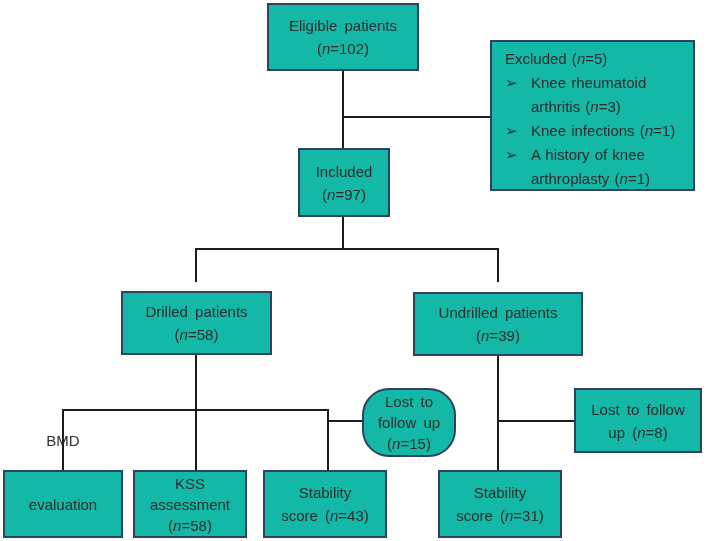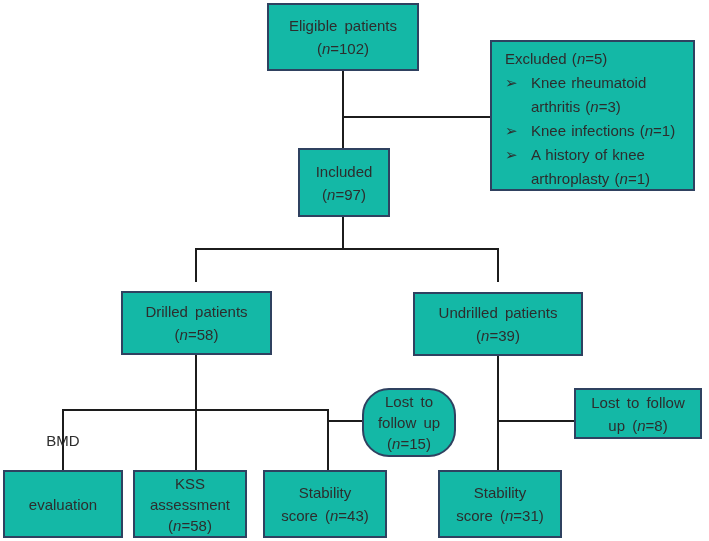--- a/index.html
+++ b/index.html
@@ -98,21 +98,21 @@
     <div>Undrilled patients</div>
     <div>(<i>n</i>=39)</div>
   </div>
 
   <div class="box tight" style="left:362px; top:388px; width:94px; height:69px;border-radius:27px;">
     <div>Lost to</div>
     <div>follow up</div>
     <div>(<i>n</i>=15)</div>
   </div>
 
-  <div class="box" style="left:574px; top:388px; width:128px; height:51px;text-align:center;">
+  <div class="box" style="left:574px; top:388px; width:128px; height:65px;text-align:center;">
     <div>Lost to follow</div>
     <div>up (<i>n</i>=8)</div>
   </div>
 
   <div class="box tight" style="left:3px; top:470px; width:120px; height:68px;gap:43px;">
     <div>BMD</div>
     <div>evaluation</div>
     <div>(<i>n</i>=58)</div>
   </div>
 

